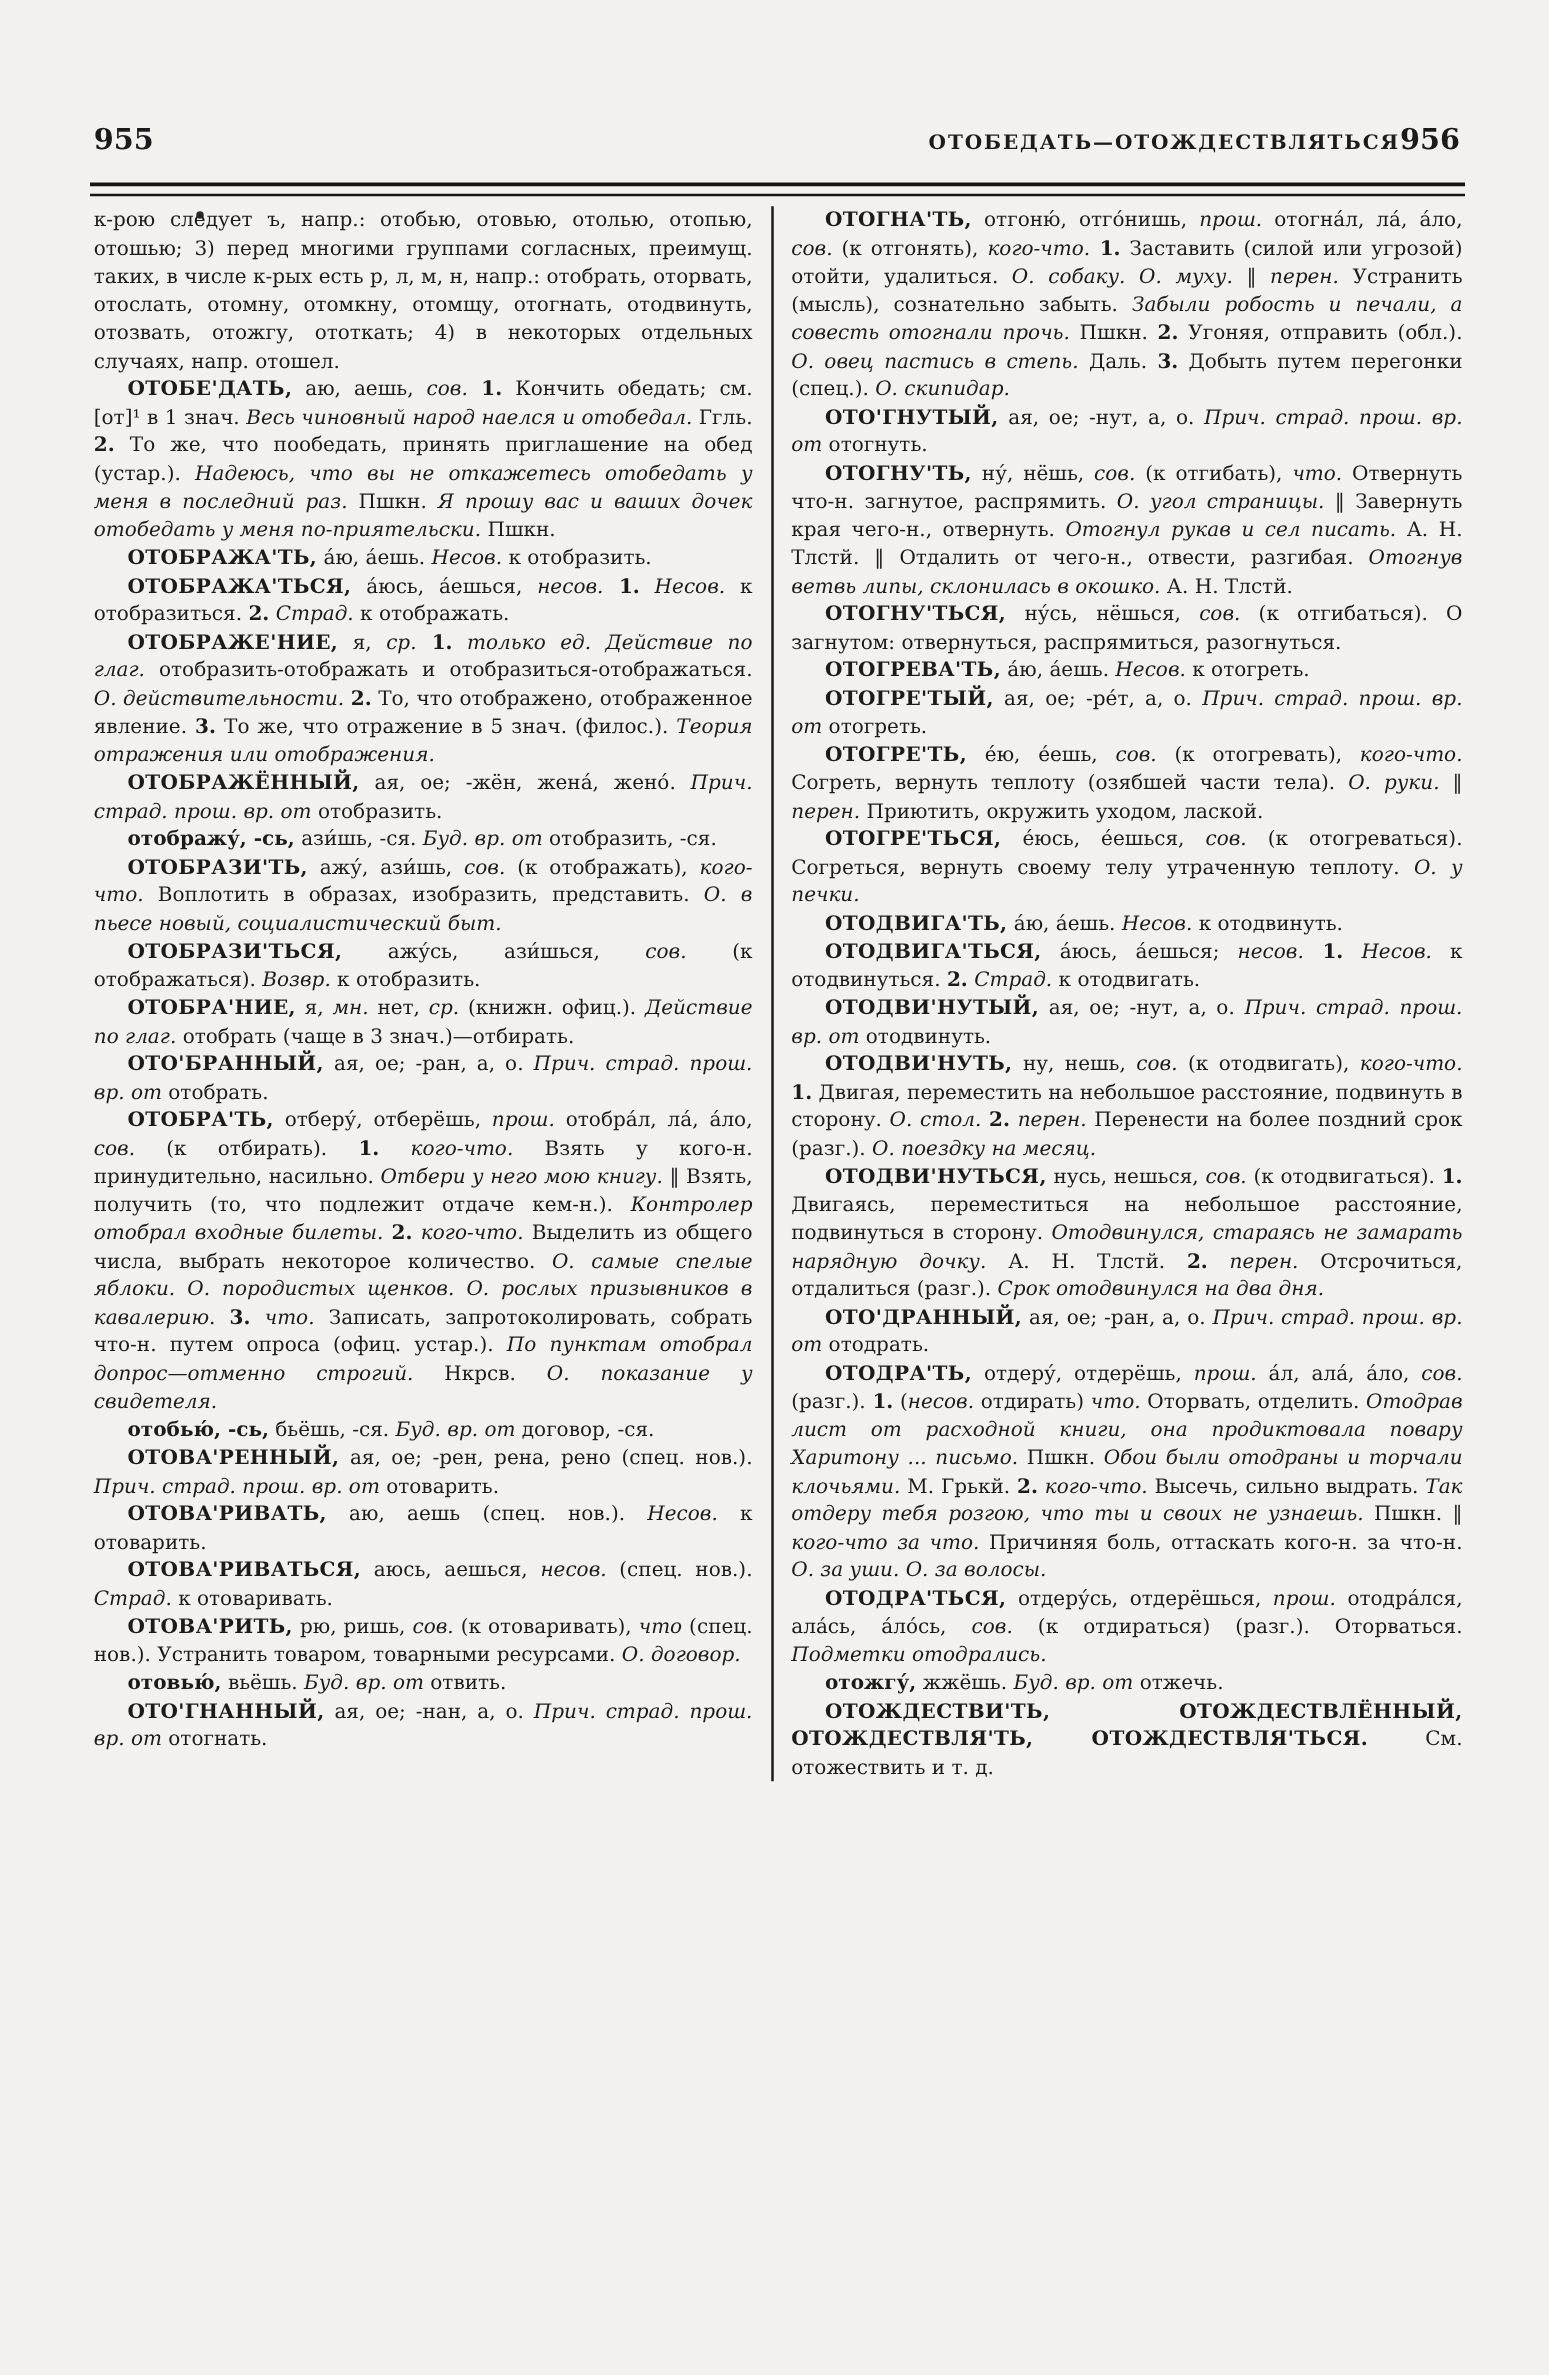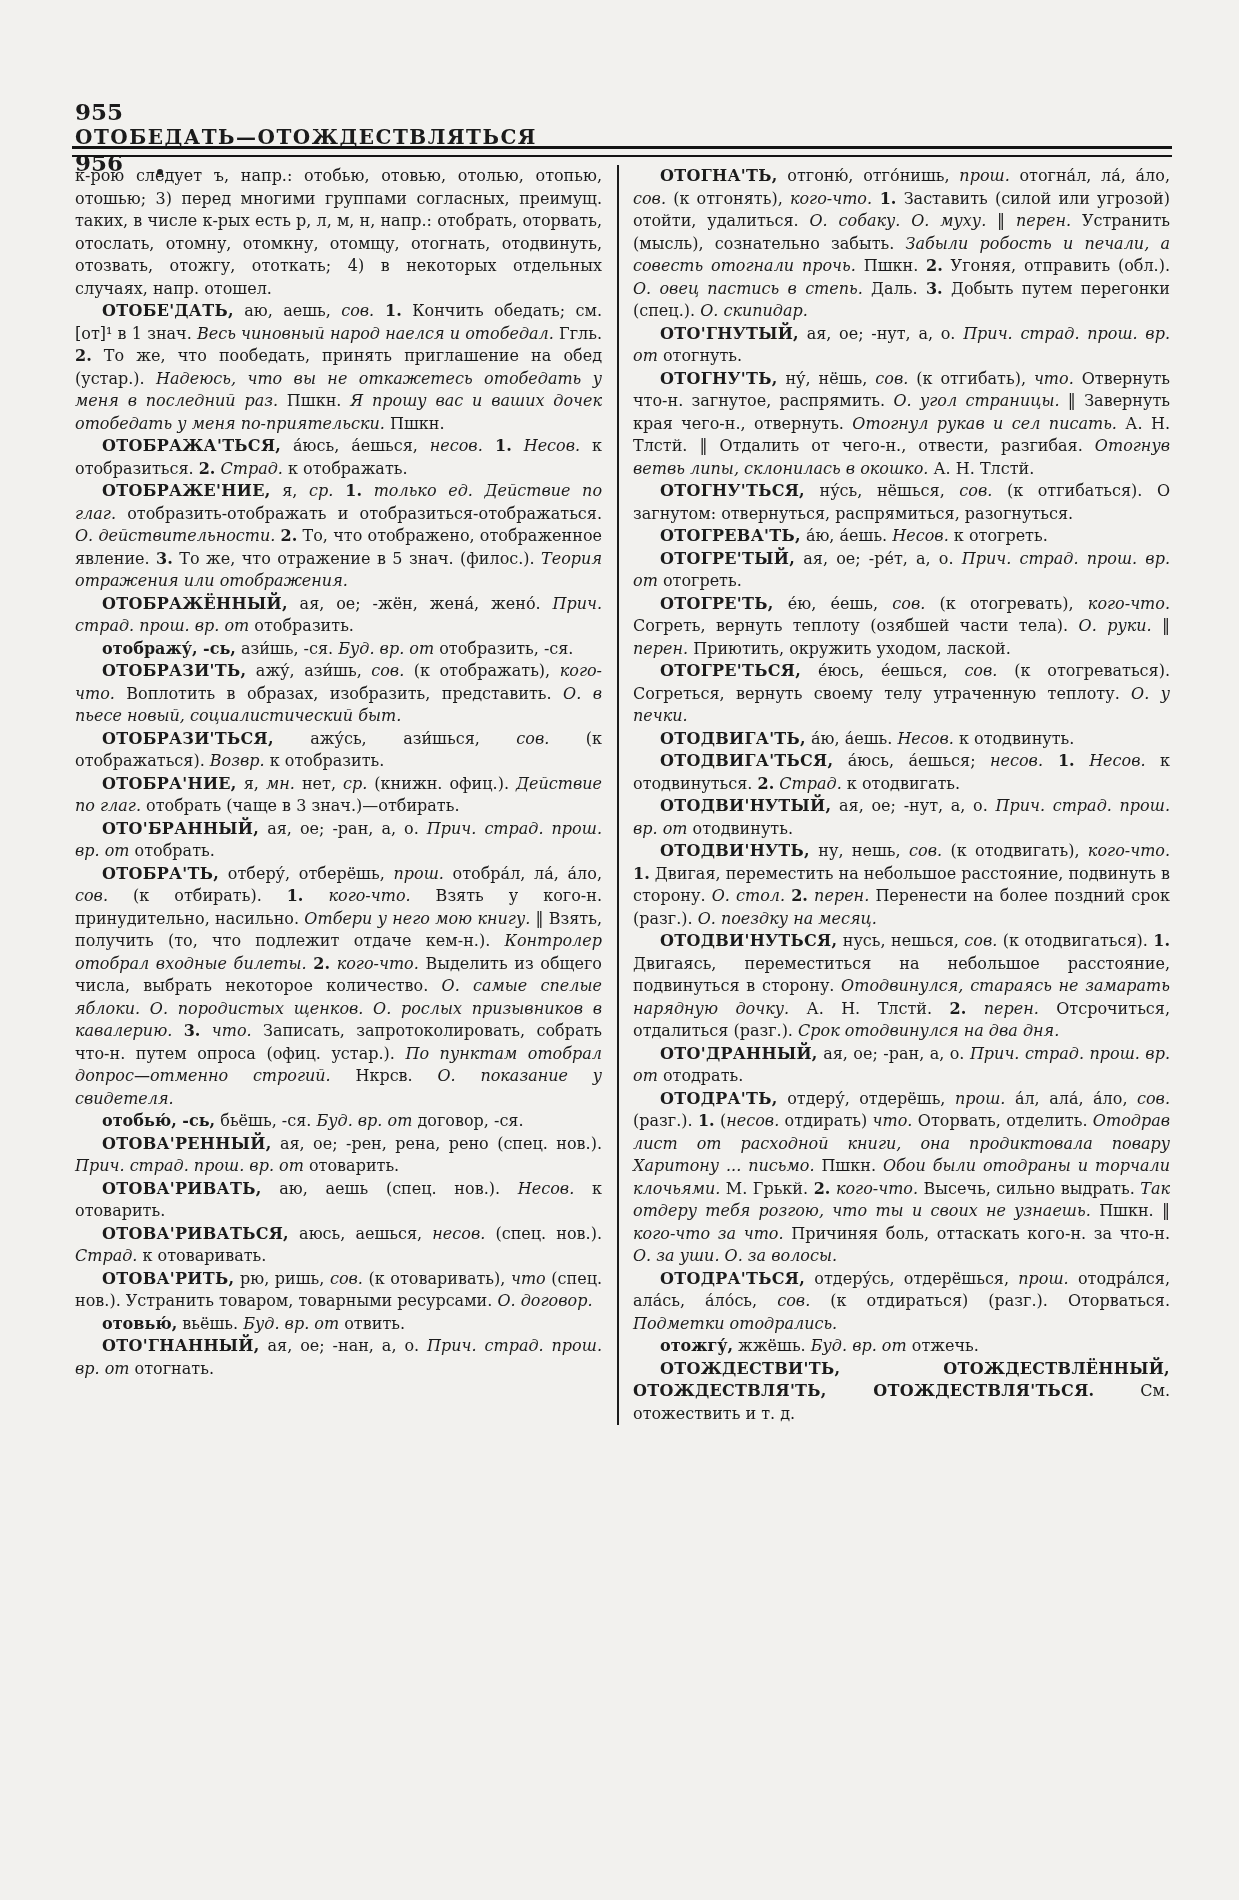--- a/index.html
+++ b/index.html
@@ -7,24 +7,24 @@
   .page{
     position:relative;
     width:1239px;height:1900px;
     background:#f2f1ee;
     font-family:"DejaVu Serif", serif;
     color:#1b1b1b;
     overflow:hidden;
   }
   .page-header{
     position:absolute;top:98px;left:75px;width:1093px;
-    display:flex;align-items:baseline;flex-direction:column;
+    display:flex;align-items:baseline;
   }
   .pageno{font-weight:bold;font-size:23px;}
-  .running-head{flex:1;text-align:left;font-weight:bold;font-size:20px;letter-spacing:1.5px;}
+  .running-head{flex:1;text-align:right;font-weight:bold;font-size:16px;letter-spacing:1.5px;}
   .double-rule{
     position:absolute;top:146px;left:72px;width:1100px;height:6px;
     border-top:3px solid #141414;border-bottom:2px solid #141414;
   }
   .speck{
     position:absolute;left:157px;top:169px;width:6px;height:6px;
     border-radius:50%;background:#2b2b2b;
   }
   .columns{
     position:absolute;top:165px;left:75px;width:1095px;
@@ -53,20 +53,21 @@
     <span class="pageno">955</span>
     <span class="running-head">ОТОБЕДАТЬ—ОТОЖДЕСТВЛЯТЬСЯ</span>
     <span class="pageno">956</span>
   </div>
   <div class="double-rule"></div>
   <div class="speck"></div>
   <div class="columns">
     <div class="col col-left" id="col-left">
         <p class="entry noindent"><span class="s-n">к-рою следует ъ, напр.: отобью, отовью, отолью, отопью, отошью; 3) перед многими группами согласных, преимущ. таких, в числе к-рых есть р, л, м, н, напр.: отобрать, оторвать, отослать, отомну, отомкну, отомщу, отогнать, отодвинуть, отозвать, отожгу, ототкать; 4) в некоторых отдельных случаях, напр. отошел.</span></p>
         <p class="entry"><span class="s-h">ОТОБЕ'ДАТЬ,</span><span class="s-n"> аю, аешь, </span><span class="s-i">сов.</span><span class="s-b"> 1.</span><span class="s-n"> Кончить обедать; см. [от]¹ в 1 знач. </span><span class="s-i">Весь чиновный народ наелся и отобедал.</span><span class="s-n"> Ггль. </span><span class="s-b">2.</span><span class="s-n"> То же, что пообедать, принять приглашение на обед (устар.). </span><span class="s-i">Надеюсь, что вы не откажетесь отобедать у меня в последний раз.</span><span class="s-n"> Пшкн. </span><span class="s-i">Я прошу вас и ваших дочек отобедать у меня по-приятельски.</span><span class="s-n"> Пшкн.</span></p>
+        <p class="entry"><span class="s-h">ОТОБРАЖА'ТЬ,</span><span class="s-n"> а́ю, а́ешь. </span><span class="s-i">Несов.</span><span class="s-n"> к отобразить.</span></p>
         <p class="entry"><span class="s-h">ОТОБРАЖА'ТЬСЯ,</span><span class="s-n"> а́юсь, а́ешься, </span><span class="s-i">несов.</span><span class="s-b"> 1.</span><span class="s-n"> </span><span class="s-i">Несов.</span><span class="s-n"> к отобразиться. </span><span class="s-b">2.</span><span class="s-n"> </span><span class="s-i">Страд.</span><span class="s-n"> к отображать.</span></p>
         <p class="entry"><span class="s-h">ОТОБРАЖЕ'НИЕ,</span><span class="s-n"> я, </span><span class="s-i">ср.</span><span class="s-b"> 1.</span><span class="s-n"> </span><span class="s-i">только ед. Действие по глаг.</span><span class="s-n"> отобразить-отображать и отобразиться-отображаться. </span><span class="s-i">О. действительности.</span><span class="s-n"> </span><span class="s-b">2.</span><span class="s-n"> То, что отображено, отображенное явление. </span><span class="s-b">3.</span><span class="s-n"> То же, что отражение в 5 знач. (филос.). </span><span class="s-i">Теория отражения или отображения.</span></p>
         <p class="entry"><span class="s-h">ОТОБРАЖЁННЫЙ,</span><span class="s-n"> ая, ое; -жён, жена́, жено́. </span><span class="s-i">Прич. страд. прош. вр. от</span><span class="s-n"> отобразить.</span></p>
         <p class="entry"><span class="s-b">отображу́, -сь,</span><span class="s-n"> ази́шь, -ся. </span><span class="s-i">Буд. вр. от</span><span class="s-n"> отобразить, -ся.</span></p>
         <p class="entry"><span class="s-h">ОТОБРАЗИ'ТЬ,</span><span class="s-n"> ажу́, ази́шь, </span><span class="s-i">сов.</span><span class="s-n"> (к отображать), </span><span class="s-i">кого-что.</span><span class="s-n"> Воплотить в образах, изобразить, представить. </span><span class="s-i">О. в пьесе новый, социалистический быт.</span></p>
         <p class="entry"><span class="s-h">ОТОБРАЗИ'ТЬСЯ,</span><span class="s-n"> ажу́сь, ази́шься, </span><span class="s-i">сов.</span><span class="s-n"> (к отображаться). </span><span class="s-i">Возвр.</span><span class="s-n"> к отобразить.</span></p>
         <p class="entry"><span class="s-h">ОТОБРА'НИЕ,</span><span class="s-n"> я, </span><span class="s-i">мн.</span><span class="s-n"> нет, </span><span class="s-i">ср.</span><span class="s-n"> (книжн. офиц.). </span><span class="s-i">Действие по глаг.</span><span class="s-n"> отобрать (чаще в 3 знач.)—отбирать.</span></p>
         <p class="entry"><span class="s-h">ОТО'БРАННЫЙ,</span><span class="s-n"> ая, ое; -ран, а, о. </span><span class="s-i">Прич. страд. прош. вр. от</span><span class="s-n"> отобрать.</span></p>
         <p class="entry"><span class="s-h">ОТОБРА'ТЬ,</span><span class="s-n"> отберу́, отберёшь, </span><span class="s-i">прош.</span><span class="s-n"> отобра́л, ла́, а́ло, </span><span class="s-i">сов.</span><span class="s-n"> (к отбирать). </span><span class="s-b">1.</span><span class="s-n"> </span><span class="s-i">кого-что.</span><span class="s-n"> Взять у кого-н. принудительно, насильно. </span><span class="s-i">Отбери у него мою книгу.</span><span class="s-n"> ‖ Взять, получить (то, что подлежит отдаче кем-н.). </span><span class="s-i">Контролер отобрал входные билеты.</span><span class="s-n"> </span><span class="s-b">2.</span><span class="s-n"> </span><span class="s-i">кого-что.</span><span class="s-n"> Выделить из общего числа, выбрать некоторое количество. </span><span class="s-i">О. самые спелые яблоки. О. породистых щенков. О. рослых призывников в кавалерию.</span><span class="s-n"> </span><span class="s-b">3.</span><span class="s-n"> </span><span class="s-i">что.</span><span class="s-n"> Записать, запротоколировать, собрать что-н. путем опроса (офиц. устар.). </span><span class="s-i">По пунктам отобрал допрос—отменно строгий.</span><span class="s-n"> Нкрсв. </span><span class="s-i">О. показание у свидетеля.</span></p>
         <p class="entry"><span class="s-b">отобью́, -сь,</span><span class="s-n"> бьёшь, -ся. </span><span class="s-i">Буд. вр. от</span><span class="s-n"> договор, -ся.</span></p>

